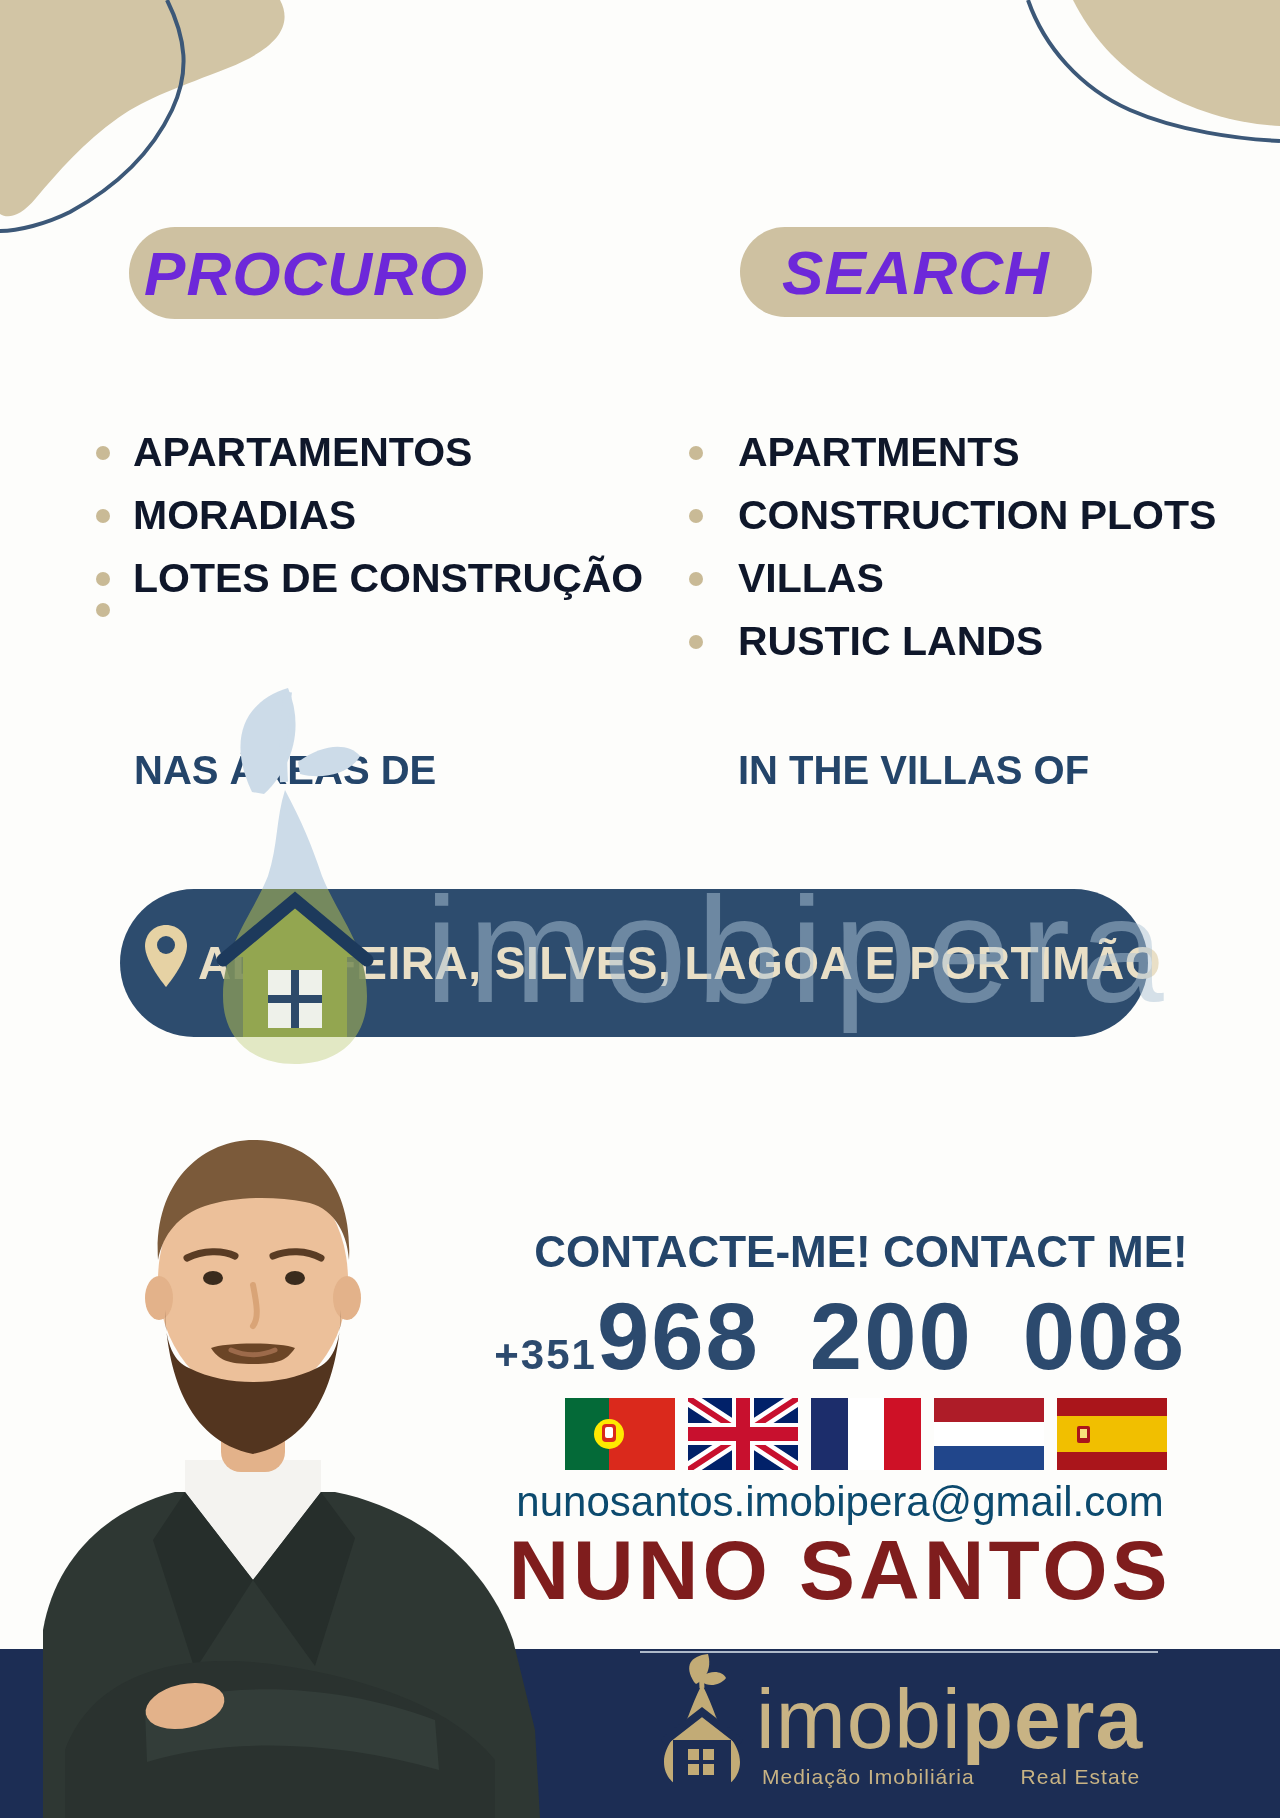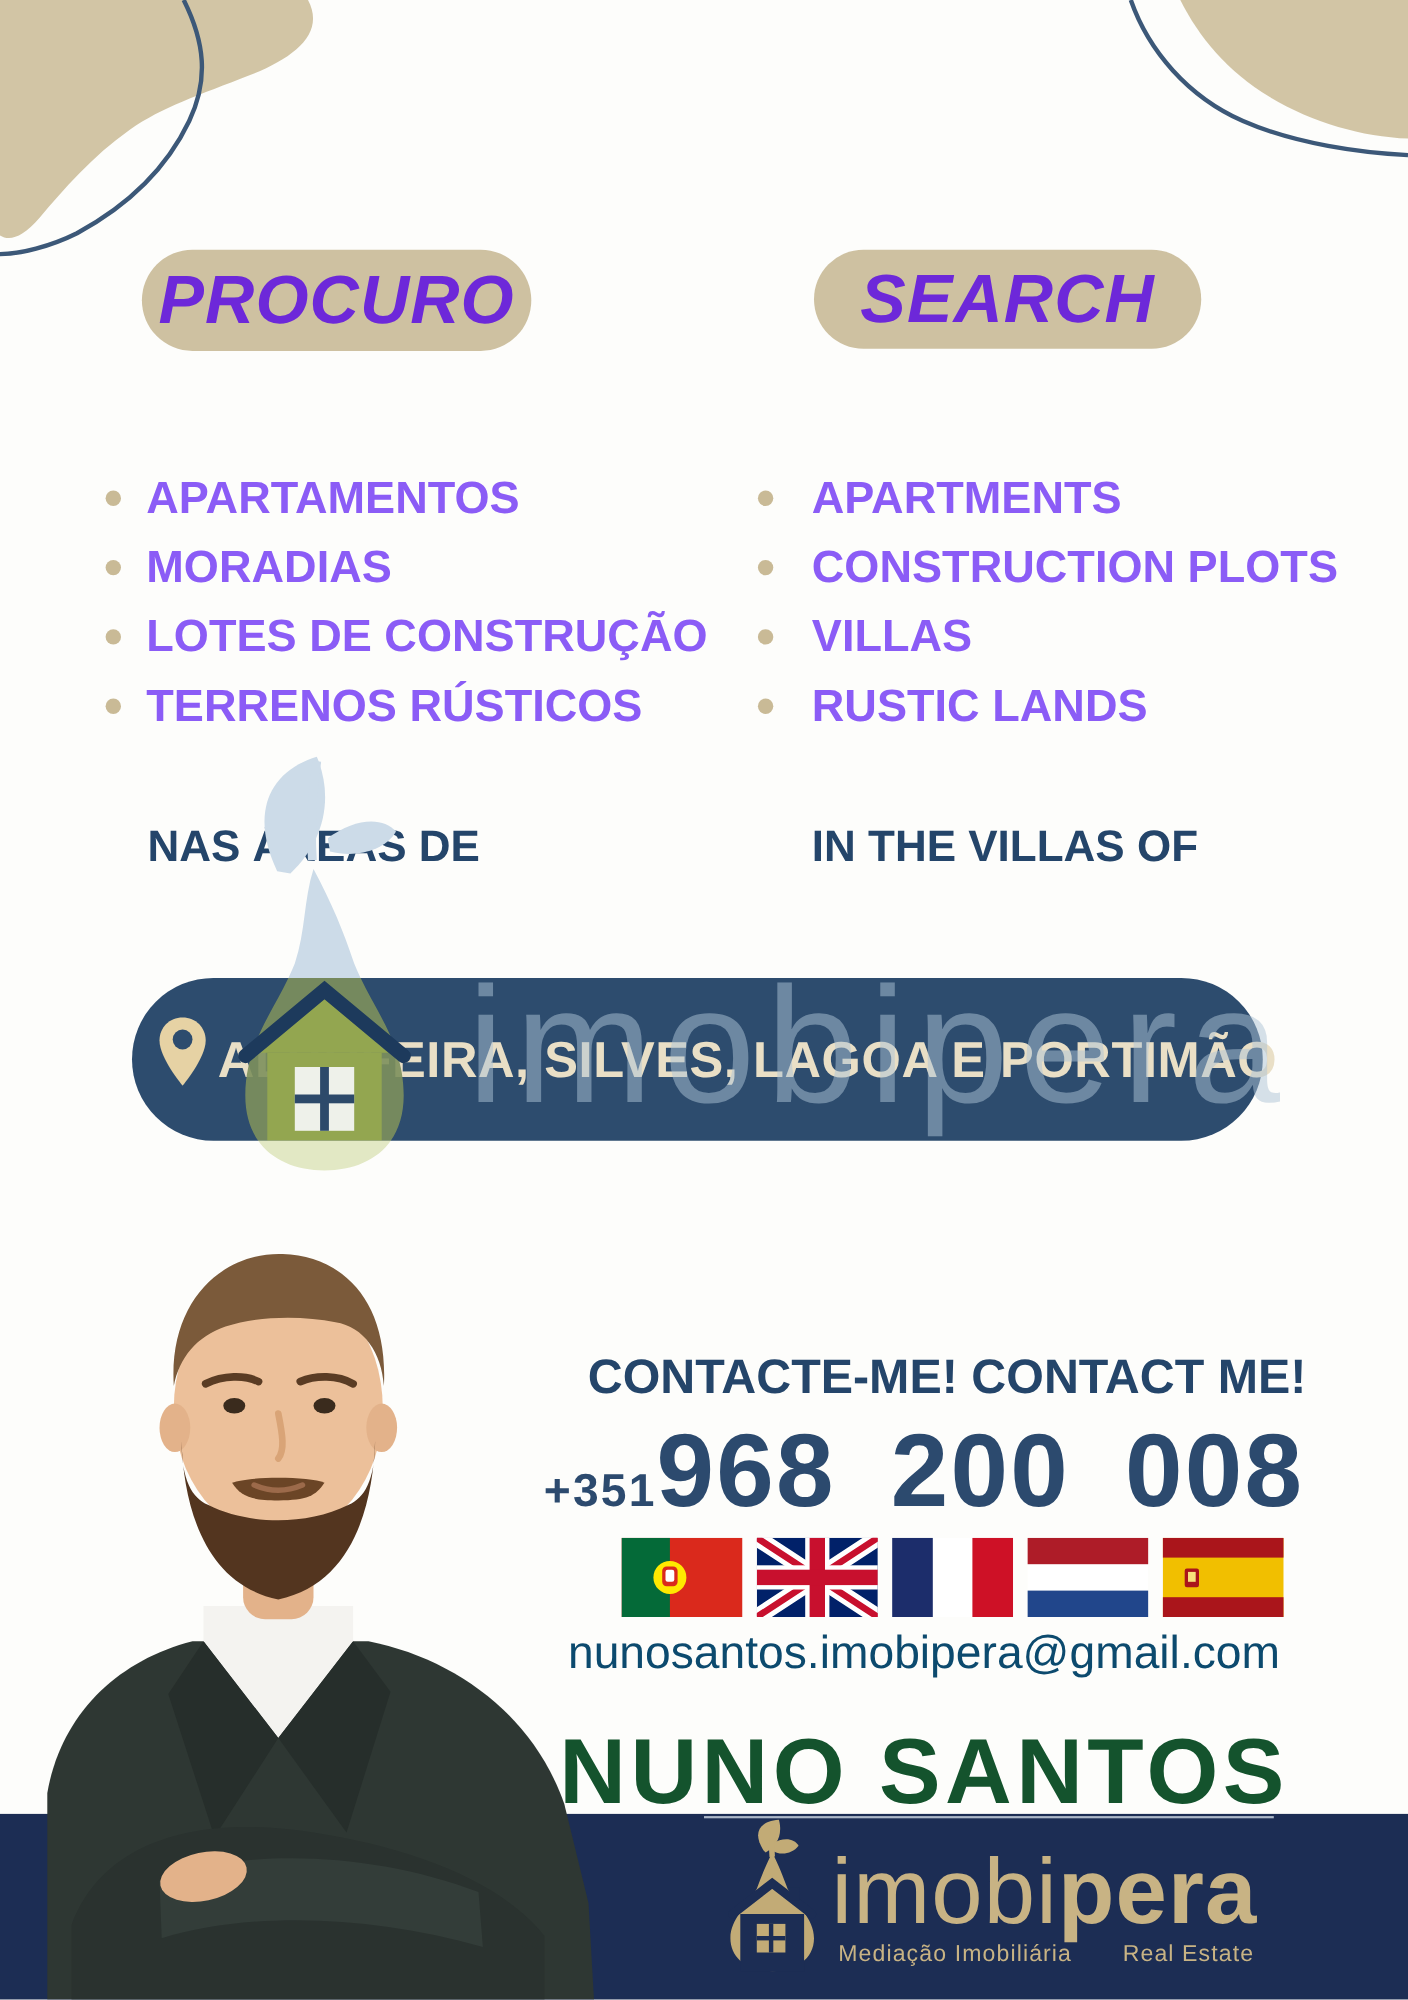--- a/index.html
+++ b/index.html
@@ -21,21 +21,21 @@
   }
   .pill-procuro{left:129px;top:227px;width:354px;height:92px;}
   .pill-search{left:740px;top:227px;width:352px;height:90px;}
   .pill span{
     font-style:italic;font-weight:900;font-size:62px;color:#6d28d9;letter-spacing:1px;
   }
 
   
   .prop-list{list-style:none;margin:0;padding:0;}
   .prop-list li{
-    position:relative;line-height:63px;font-size:41px;font-weight:800;color:#8b5cf6;
+    position:relative;line-height:63px;font-size:41px;font-weight:800;color:#0f172a;
     white-space:nowrap;
   }
   .list-pt{left:82px;top:421px;}
   .list-pt li{padding-left:51px;}
   .list-en{left:675px;top:421px;}
   .list-en li{padding-left:63px;}
   .prop-list li .dot{
     position:absolute;left:14px;top:50%;margin-top:-7px;width:14px;height:14px;border-radius:50%;
     background:#c9ba96;
   }
@@ -72,21 +72,21 @@
     font-size:94px;font-weight:800;color:#2c4a6e;letter-spacing:2px;word-spacing:22px;white-space:nowrap;
   }
   .flags-row{left:565px;top:1398px;display:flex;gap:13px;z-index:3;}
   .flag{width:110px;height:72px;}
   .email{
     left:440px;top:1478px;width:800px;text-align:center;
     font-size:42px;font-weight:400;color:#0c4a6e;white-space:nowrap;
   }
   .agent-name{
     left:440px;top:1528px;width:800px;text-align:center;
-    font-size:84px;font-weight:800;color:#14532d;letter-spacing:4px;white-space:nowrap;line-height:84px;margin-top:40px;
+    font-size:84px;font-weight:800;color:#7f1d1d;letter-spacing:4px;white-space:nowrap;line-height:84px;
   }
 
   
   .footer{
     left:0;top:1649px;width:1280px;height:169px;background:#1c2d54;z-index:1;
   }
   .footer-line{position:absolute;left:640px;top:2px;width:518px;height:2px;background:#c8d2de;opacity:.85;}
   .footer-logo{position:absolute;left:656px;top:5px;}
   .brand{
     position:absolute;left:756px;top:28px;line-height:84px;font-size:84px;color:#c8b384;
@@ -120,21 +120,21 @@
     <span>PROCURO</span>
   </div>
   <div class="abs pill pill-search">
     <span>SEARCH</span>
   </div>
 
   <ul class="abs prop-list list-pt">
     <li><span class="dot"></span><span>APARTAMENTOS</span></li>
     <li><span class="dot"></span><span>MORADIAS</span></li>
     <li><span class="dot"></span><span>LOTES DE CONSTRUÇÃO</span></li>
-    <li><span class="dot"></span><span>TERRENOS RÚSTICOS</span></li>
+    <li><span class="dot"></span></li>
   </ul>
   <ul class="abs prop-list list-en">
     <li><span class="dot"></span><span>APARTMENTS</span></li>
     <li><span class="dot"></span><span>CONSTRUCTION PLOTS</span></li>
     <li><span class="dot"></span><span>VILLAS</span></li>
     <li><span class="dot"></span><span>RUSTIC LANDS</span></li>
   </ul>
 
   <div class="abs area-label area-pt">NAS ÁREAS DE</div>
   <div class="abs area-label area-en">IN THE VILLAS OF</div>

